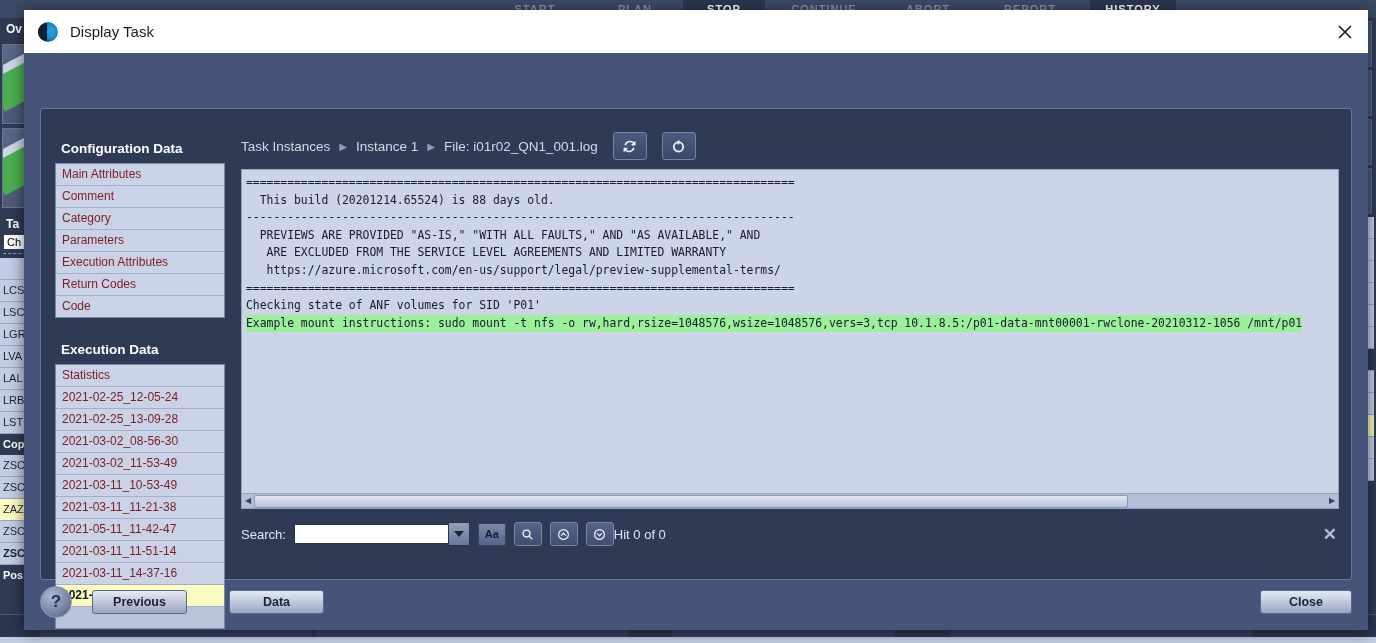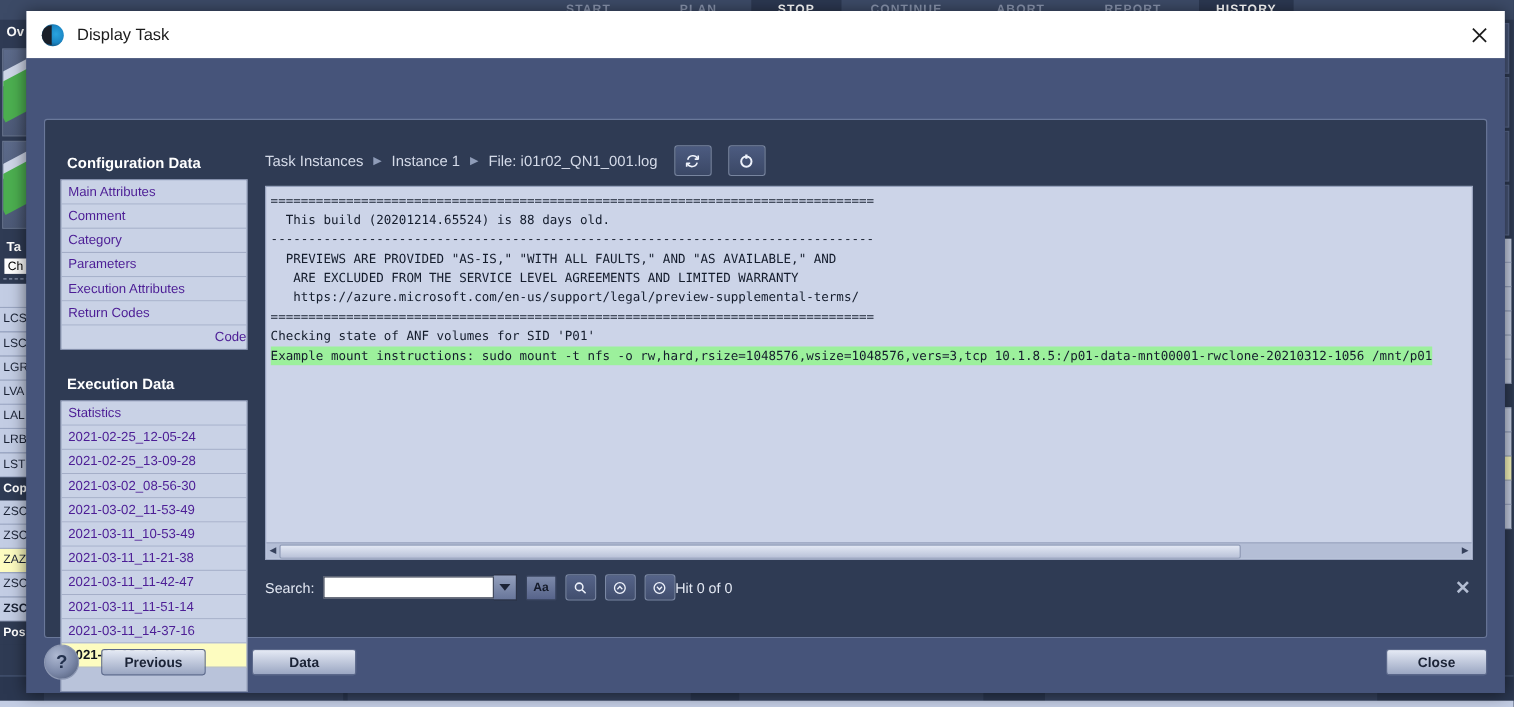--- a/index.html
+++ b/index.html
@@ -65,24 +65,24 @@
          background:#2f3b54;border:1px solid #6a789a;border-radius:3px;}
 
   .tasktitle{position:absolute;left:28px;top:54px;color:#ffffff;font-size:14.5px;font-weight:bold;
              letter-spacing:.2px;}
   .tasktitle .ver{margin-left:18px;}
 
   
   .leftcol{position:absolute;left:14px;top:28px;width:170px;}
   .secthdr{color:#ffffff;font-weight:bold;font-size:13.5px;padding:4px 0 7px 6px;}
   .listbox{border:1px solid #7c88a6;background:#c9d2e6;}
-  .litem{height:21px;line-height:21px;font-size:12px;color:#4c1d95;padding-left:6px;
+  .litem{height:21px;line-height:21px;font-size:12px;color:#7f1d1d;padding-left:6px;
          background:#c9d2e6;border-bottom:1px solid #a4aec8;cursor:pointer;
          white-space:nowrap;overflow:hidden;}
-  .litem:last-child{border-bottom:none;text-align:right;}
+  .litem:last-child{border-bottom:none;}
   .litem.sel{background:#fdfcc0;font-weight:bold;color:#11161f;}
   .litem.empty{background:#b9c3da;}
 
   
   .rightcol{position:absolute;left:200px;top:22px;right:12px;bottom:12px;}
   .crumbs{display:flex;align-items:center;gap:9px;color:#d4dae8;font-size:13.5px;height:30px;}
   .crumbs .arrow{color:#8f9cb8;font-size:10px;}
   .iconbtn{width:32px;height:26px;background:linear-gradient(#4c5b80,#3b4866);
            border:1px solid #78859f;border-radius:3px;display:inline-flex;
            align-items:center;justify-content:center;cursor:pointer;margin-left:6px;}
@@ -242,21 +242,21 @@
           </div>
         <div class="secthdr" style="padding-top:24px;">Execution Data</div>
         <div class="listbox" id="execList">
             <div class="litem">Statistics</div>
             <div class="litem">2021-02-25_12-05-24</div>
             <div class="litem">2021-02-25_13-09-28</div>
             <div class="litem">2021-03-02_08-56-30</div>
             <div class="litem">2021-03-02_11-53-49</div>
             <div class="litem">2021-03-11_10-53-49</div>
             <div class="litem">2021-03-11_11-21-38</div>
-            <div class="litem">2021-03-11_11-42-47</div>
+            <div class="litem">2021-05-11_11-42-47</div>
             <div class="litem">2021-03-11_11-51-14</div>
             <div class="litem">2021-03-11_14-37-16</div>
             <div class="litem sel">2021-03-12_10-49-18</div>
             <div class="litem empty"></div>
           </div>
       </div>
 
       <div class="rightcol">
 
         <div class="crumbs">

